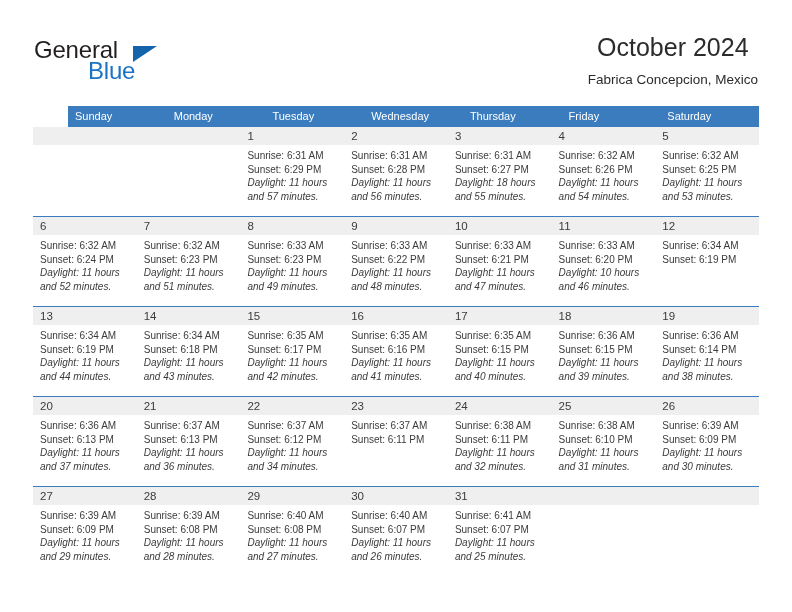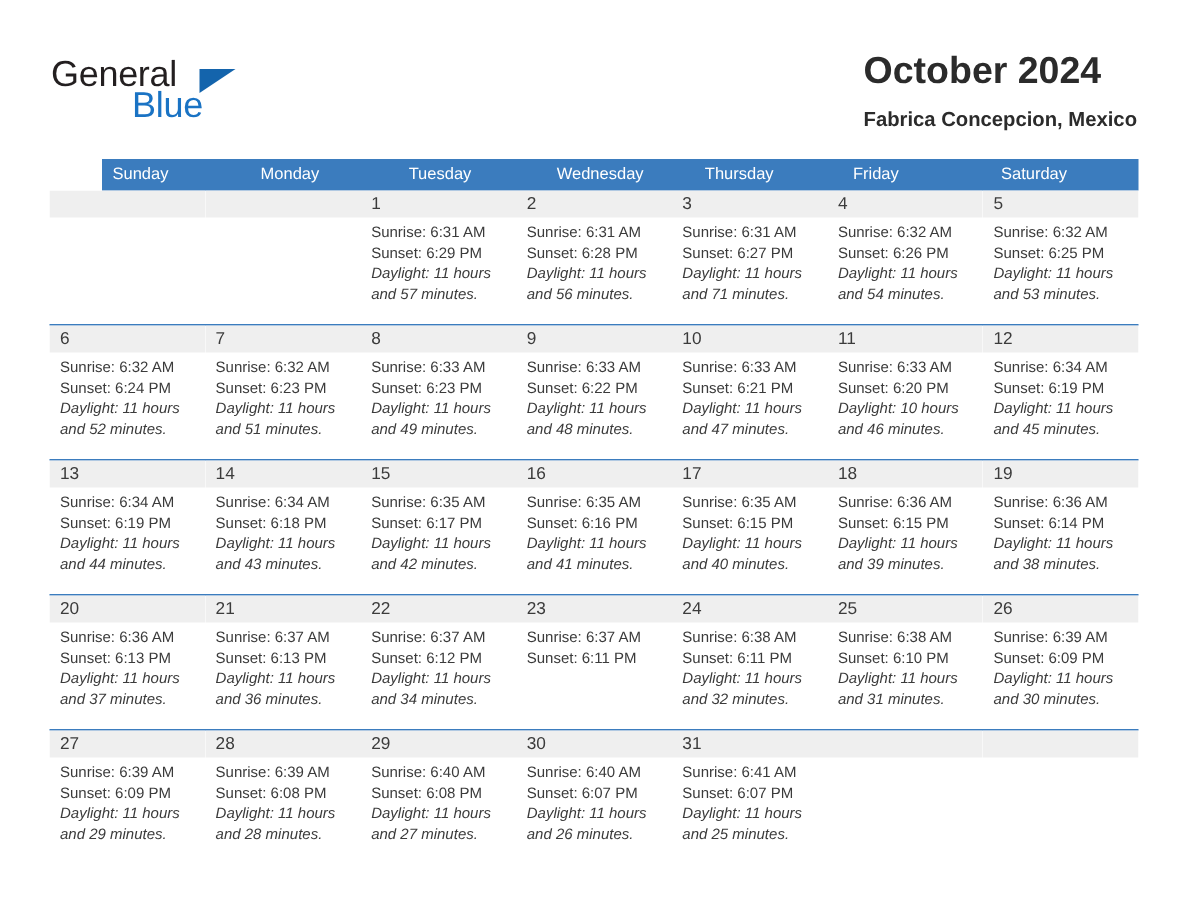--- a/index.html
+++ b/index.html
@@ -54,22 +54,21 @@
     top: 10px;
     width: 0; height: 0;
     border-top: 16px solid #1464ac;
     border-right: 24px solid transparent;
   }
 
   .title-block {
     position: absolute;
     right: 34px;
     top: 31px;
-    text-align: left;
-    font-weight: bold;
+    text-align: center;
   }
   .cal-title {
     font-size: 25px;
     color: #2b2b2b;
     line-height: 32px;
     white-space: nowrap;
   }
   .cal-subtitle {
     font-size: 13.5px;
     color: #2b2b2b;
@@ -212,21 +211,21 @@
               <div class="daylight-line">Daylight: 11 hours and 56 minutes.</div>
             </div>
           </div>
           <div class="day-cell">
             <div class="day-number-strip">
               <span class="day-number">3</span>
             </div>
             <div class="day-info">
               <div>Sunrise: 6:31 AM</div>
               <div>Sunset: 6:27 PM</div>
-              <div class="daylight-line">Daylight: 11 hours and 71 minutes.</div>
+              <div class="daylight-line">Daylight: 18 hours and 55 minutes.</div>
             </div>
           </div>
           <div class="day-cell">
             <div class="day-number-strip">
               <span class="day-number">4</span>
             </div>
             <div class="day-info">
               <div>Sunrise: 6:32 AM</div>
               <div>Sunset: 6:26 PM</div>
               <div class="daylight-line">Daylight: 11 hours and 54 minutes.</div>
@@ -306,21 +305,20 @@
               <div class="daylight-line">Daylight: 10 hours and 46 minutes.</div>
             </div>
           </div>
           <div class="day-cell">
             <div class="day-number-strip">
               <span class="day-number">12</span>
             </div>
             <div class="day-info">
               <div>Sunrise: 6:34 AM</div>
               <div>Sunset: 6:19 PM</div>
-              <div class="daylight-line">Daylight: 11 hours and 45 minutes.</div>
             </div>
           </div>
         </div>
       </div>
       <div class="week-row">
         <div class="week-cells">
           <div class="day-cell">
             <div class="day-number-strip">
               <span class="day-number">13</span>
             </div>

